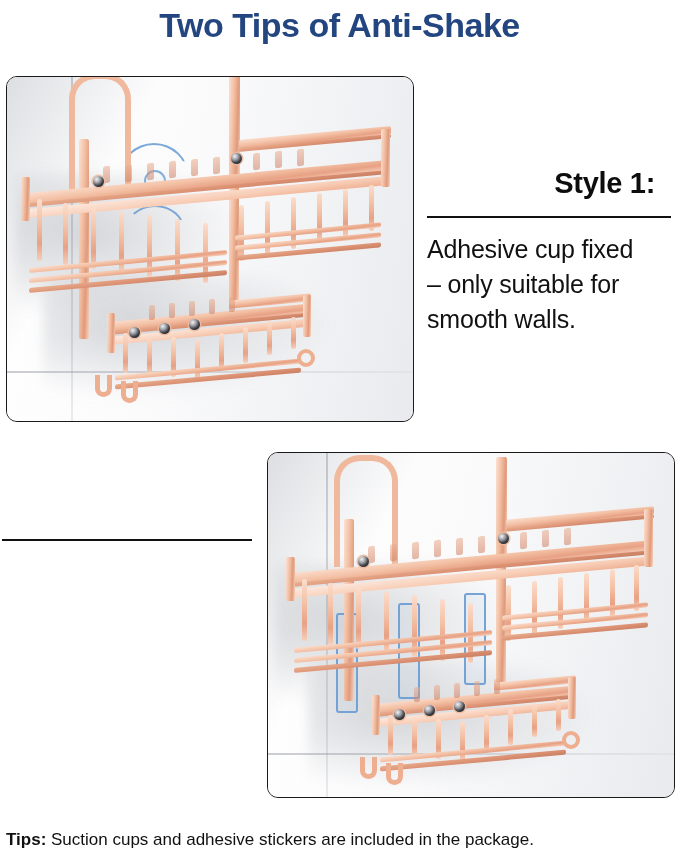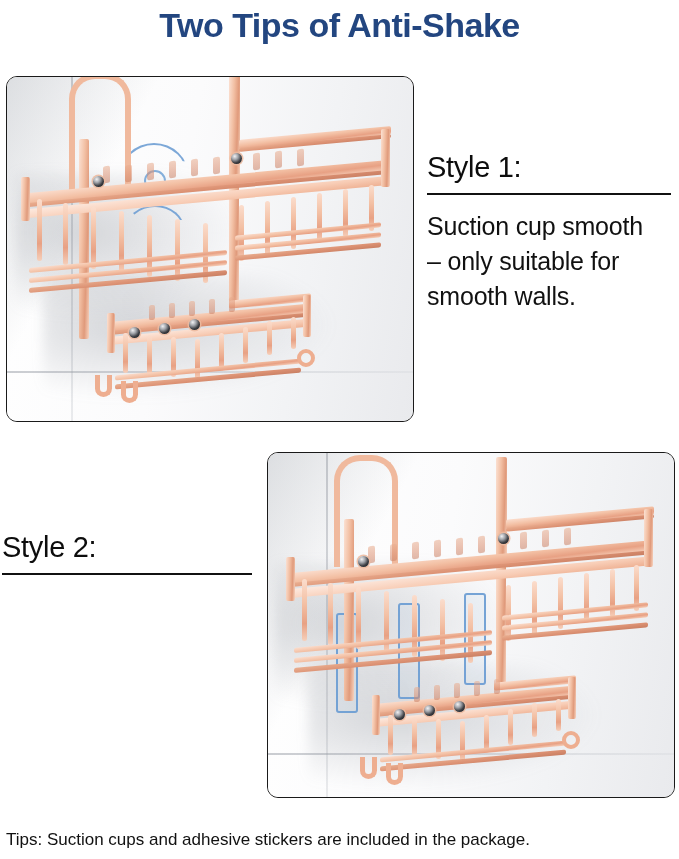--- a/index.html
+++ b/index.html
@@ -147,25 +147,26 @@
     opacity: 0.95;
   }
 
   
   .style-block { position: absolute; }
   #style-1-block { left: 427px; top: 150px; width: 244px; }
   #style-2-block { left: 2px;   top: 530px; width: 250px; }
 
   .style-heading {
     font-size: 29px;
-    font-weight: normal;
+    font-weight: bold;
     color: #0d0d0d;
     line-height: 34px;
     letter-spacing: -0.3px;
-    margin: 0;
+    margin: 16px;
+    text-align: right;
   }
   .style-rule {
     height: 2px;
     background: #111111;
     margin: 9px 0 14px 0;
   }
   .style-desc {
     font-size: 25px;
     color: #111111;
     line-height: 35px;
@@ -178,21 +179,21 @@
   .footer-tips {
     position: absolute;
     left: 6px;
     top: 828px;
     width: 669px;
     font-size: 17px;
     color: #111111;
     line-height: 24px;
     white-space: nowrap;
   }
-  .footer-tips .lead { font-weight: normal; }
+  .footer-tips .lead { font-weight: bold; }
 </style>
 </head>
 <body>
 
 <div class="page-title">Two Tips of Anti-Shake</div>
 
 <div class="photo-panel" id="panel-1">
 
   <div class="wall"></div>
   <div class="grout-v" style="left:64px;"></div>
@@ -299,21 +300,21 @@
 
     <div class="hook" style="left:88px;  top:298px;"></div>
     <div class="hook" style="left:114px; top:304px;"></div>
     <div class="ring" style="left:290px; top:272px;"></div>
   </div>
 </div>
 
 <div class="style-block" id="style-1-block">
   <div class="style-heading">Style 1:</div>
   <div class="style-rule"></div>
-  <div class="style-desc">Suction cup smooth
+  <div class="style-desc">Adhesive cup fixed
 – only suitable for
 smooth walls.</div>
 </div>
 
 <div class="photo-panel" id="panel-2">
 
   <div class="wall"></div>
   <div class="grout-v" style="left:58px;"></div>
   <div class="grout-h" style="top:300px;"></div>
   <div class="soft-shadow" style="left:6px; top:110px; width:240px; height:150px;"></div>
@@ -412,19 +413,18 @@
     <div class="screw" style="left:156px; top:252px;"></div>
     <div class="screw" style="left:186px; top:248px;"></div>
 
     <div class="hook" style="left:92px;  top:304px;"></div>
     <div class="hook" style="left:118px; top:310px;"></div>
     <div class="ring" style="left:294px; top:278px;"></div>
   </div>
 </div>
 
 <div class="style-block" id="style-2-block">
-  <div class="style-heading">Style 2:</div>
   <div class="style-rule"></div>
 </div>
 
 <div class="footer-tips">
   <span class="lead">Tips:</span><span> Suction cups and adhesive stickers are included in the package.</span>
 </div>
 
 </body></html>

